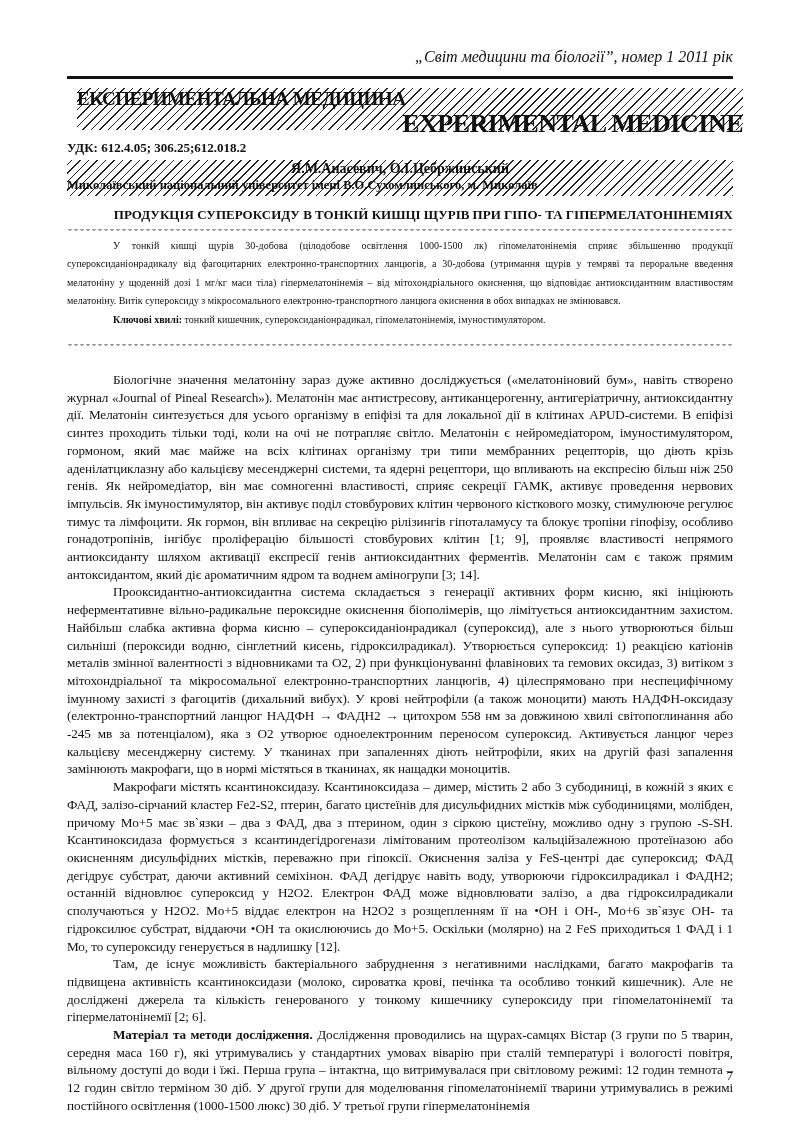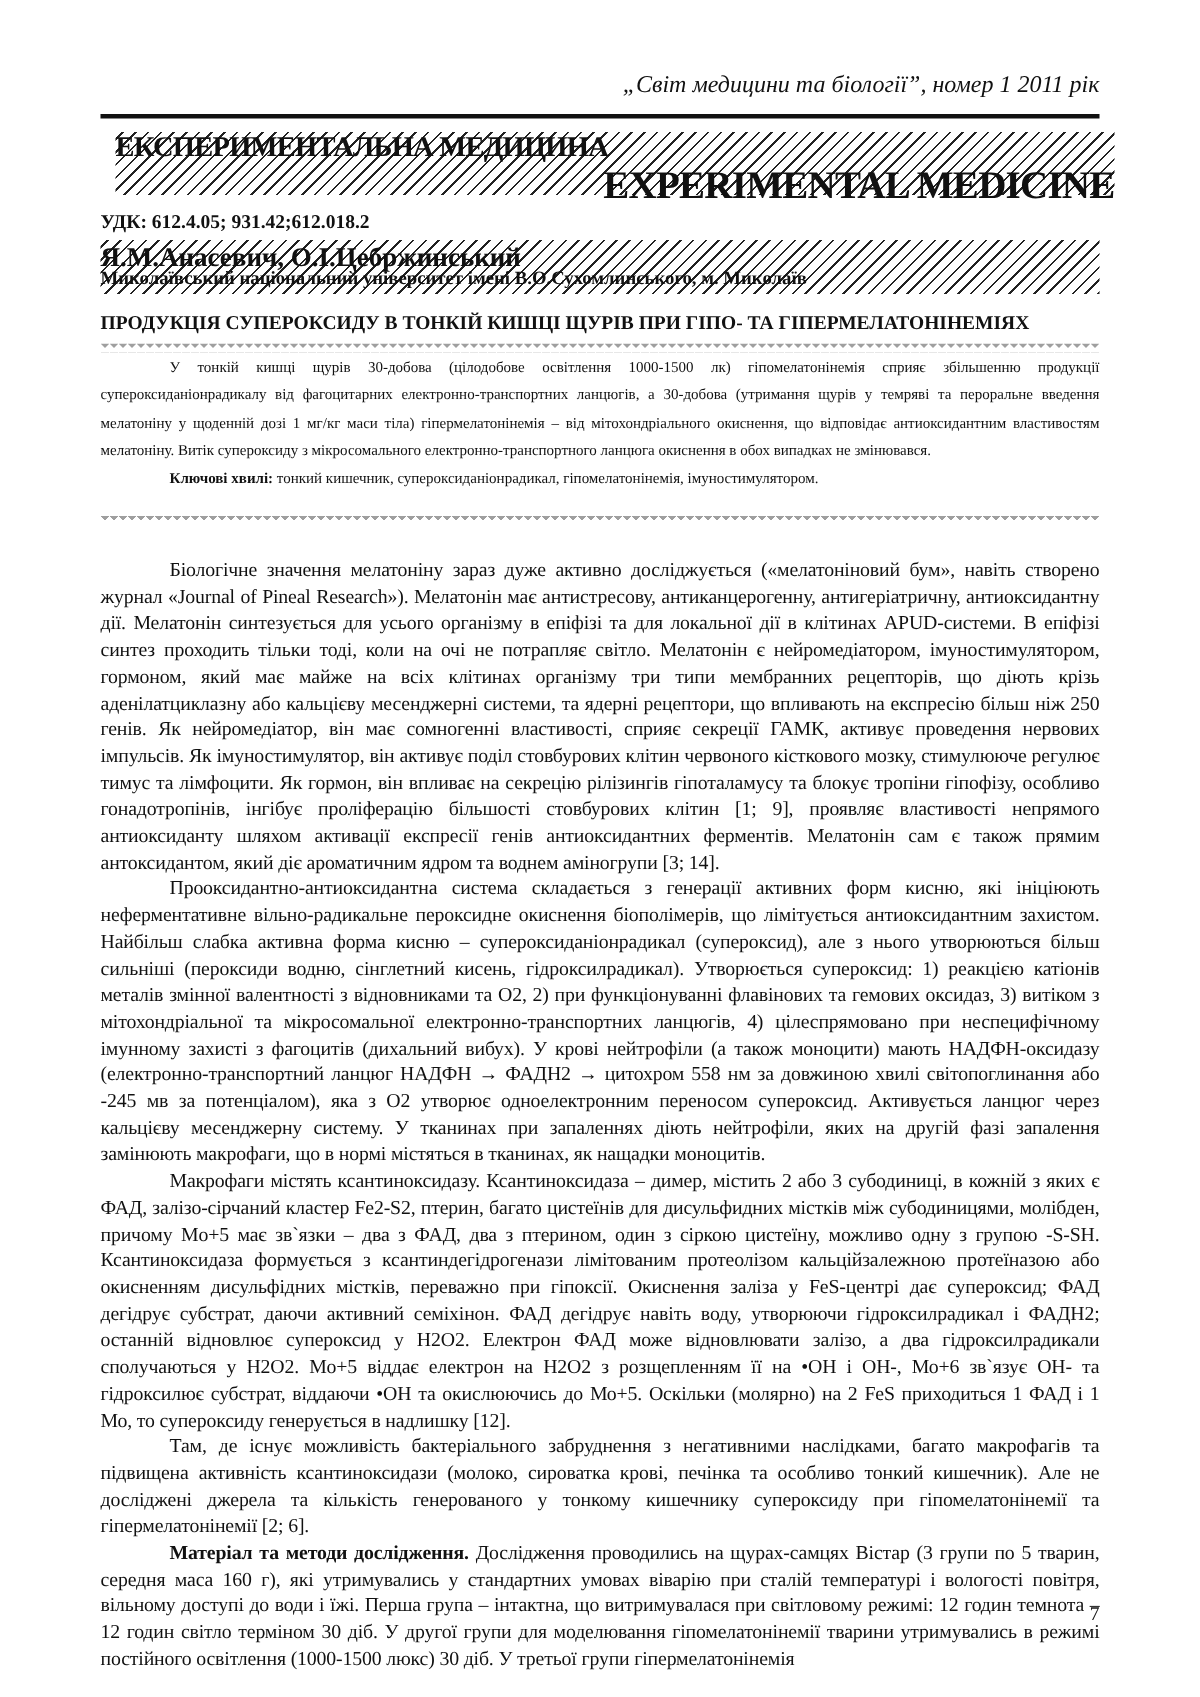--- a/index.html
+++ b/index.html
@@ -10,23 +10,23 @@
                   font-weight:normal; white-space:nowrap; }
   .head-rule { position:absolute; left:0; top:76px; width:666px; height:3px; background:#111; }
   .hatch { background:repeating-linear-gradient(135deg, transparent 0 3px, #222 3px 4.2px, transparent 4.2px 6px); }
   .section-band { position:absolute; left:10px; top:88px; width:666px; height:42px; }
   .section-ua { position:absolute; left:0; top:0; font-size:19px; font-weight:bold;
                 text-transform:uppercase; letter-spacing:-0.5px; }
   .section-en { position:absolute; right:0; top:21px; font-size:26px; font-weight:bold;
                 text-transform:uppercase; letter-spacing:-0.5px; }
   .udk { position:absolute; left:0; top:140px; font-size:13px; font-weight:bold; }
   .authors-band { position:absolute; left:0; top:160px; width:666px; height:36px; }
-  .authors { position:absolute; left:0; width:666px; top:1px; font-size:18px; font-weight:bold; }
+  .authors { position:absolute; left:0; width:666px; top:1px; text-align:center; font-size:14px; font-weight:bold; }
   .affil { position:absolute; left:0; width:666px; top:18px; font-size:12.5px; font-weight:bold; }
-  .title { position:absolute; left:0; width:666px; top:207px; text-align:left; font-size:13px; font-weight:bold; }
+  .title { position:absolute; left:0; width:666px; top:207px; text-align:right; font-size:13px; font-weight:bold; }
   .zigzag { position:absolute; left:0; width:666px; height:6px;
             background:
               linear-gradient(135deg, #777 25%, transparent 25%) -3px 0/6px 6px,
               linear-gradient(225deg, #777 25%, transparent 25%) -3px 0/6px 6px; opacity:.7; }
   .zz1 { top:229px; } .zz2 { top:344px; }
   .abstract { position:absolute; left:0; top:237px; width:666px; font-size:10px; line-height:18.4px; text-align:justify; }
   .abstract p, .body p { margin:0; text-indent:46px; }
   .kw b { font-weight:bold; }
   .body { position:absolute; left:0; top:371px; width:666px; font-size:13.2px; line-height:17.7px; text-align:justify; letter-spacing:-0.1px; }
   .pagenum { position:absolute; right:0; top:1068px; font-size:13px; }
@@ -36,21 +36,21 @@
 
 <div class="page">
   <div class="running-head">„Світ медицини та біології”, номер 1 2011 рік</div>
   <div class="head-rule"></div>
 
   <div class="section-band hatch">
     <div class="section-ua">ЕКСПЕРИМЕНТАЛЬНА МЕДИЦИНА</div>
     <div class="section-en">EXPERIMENTAL MEDICINE</div>
   </div>
 
-  <div class="udk">УДК: 612.4.05; 931.42;612.018.2</div>
+  <div class="udk">УДК: 612.4.05; 306.25;612.018.2</div>
 
   <div class="authors-band hatch">
     <div class="authors">Я.М.Анасевич, О.І.Цебржинський</div>
     <div class="affil">Миколаївський національний університет імені В.О.Сухомлинського, м. Миколаїв</div>
   </div>
 
   <div class="title">ПРОДУКЦІЯ СУПЕРОКСИДУ В ТОНКІЙ КИШЦІ ЩУРІВ ПРИ ГІПО- ТА ГІПЕРМЕЛАТОНІНЕМІЯХ</div>
 
   <div class="zigzag zz1"></div>
   <div class="abstract">

